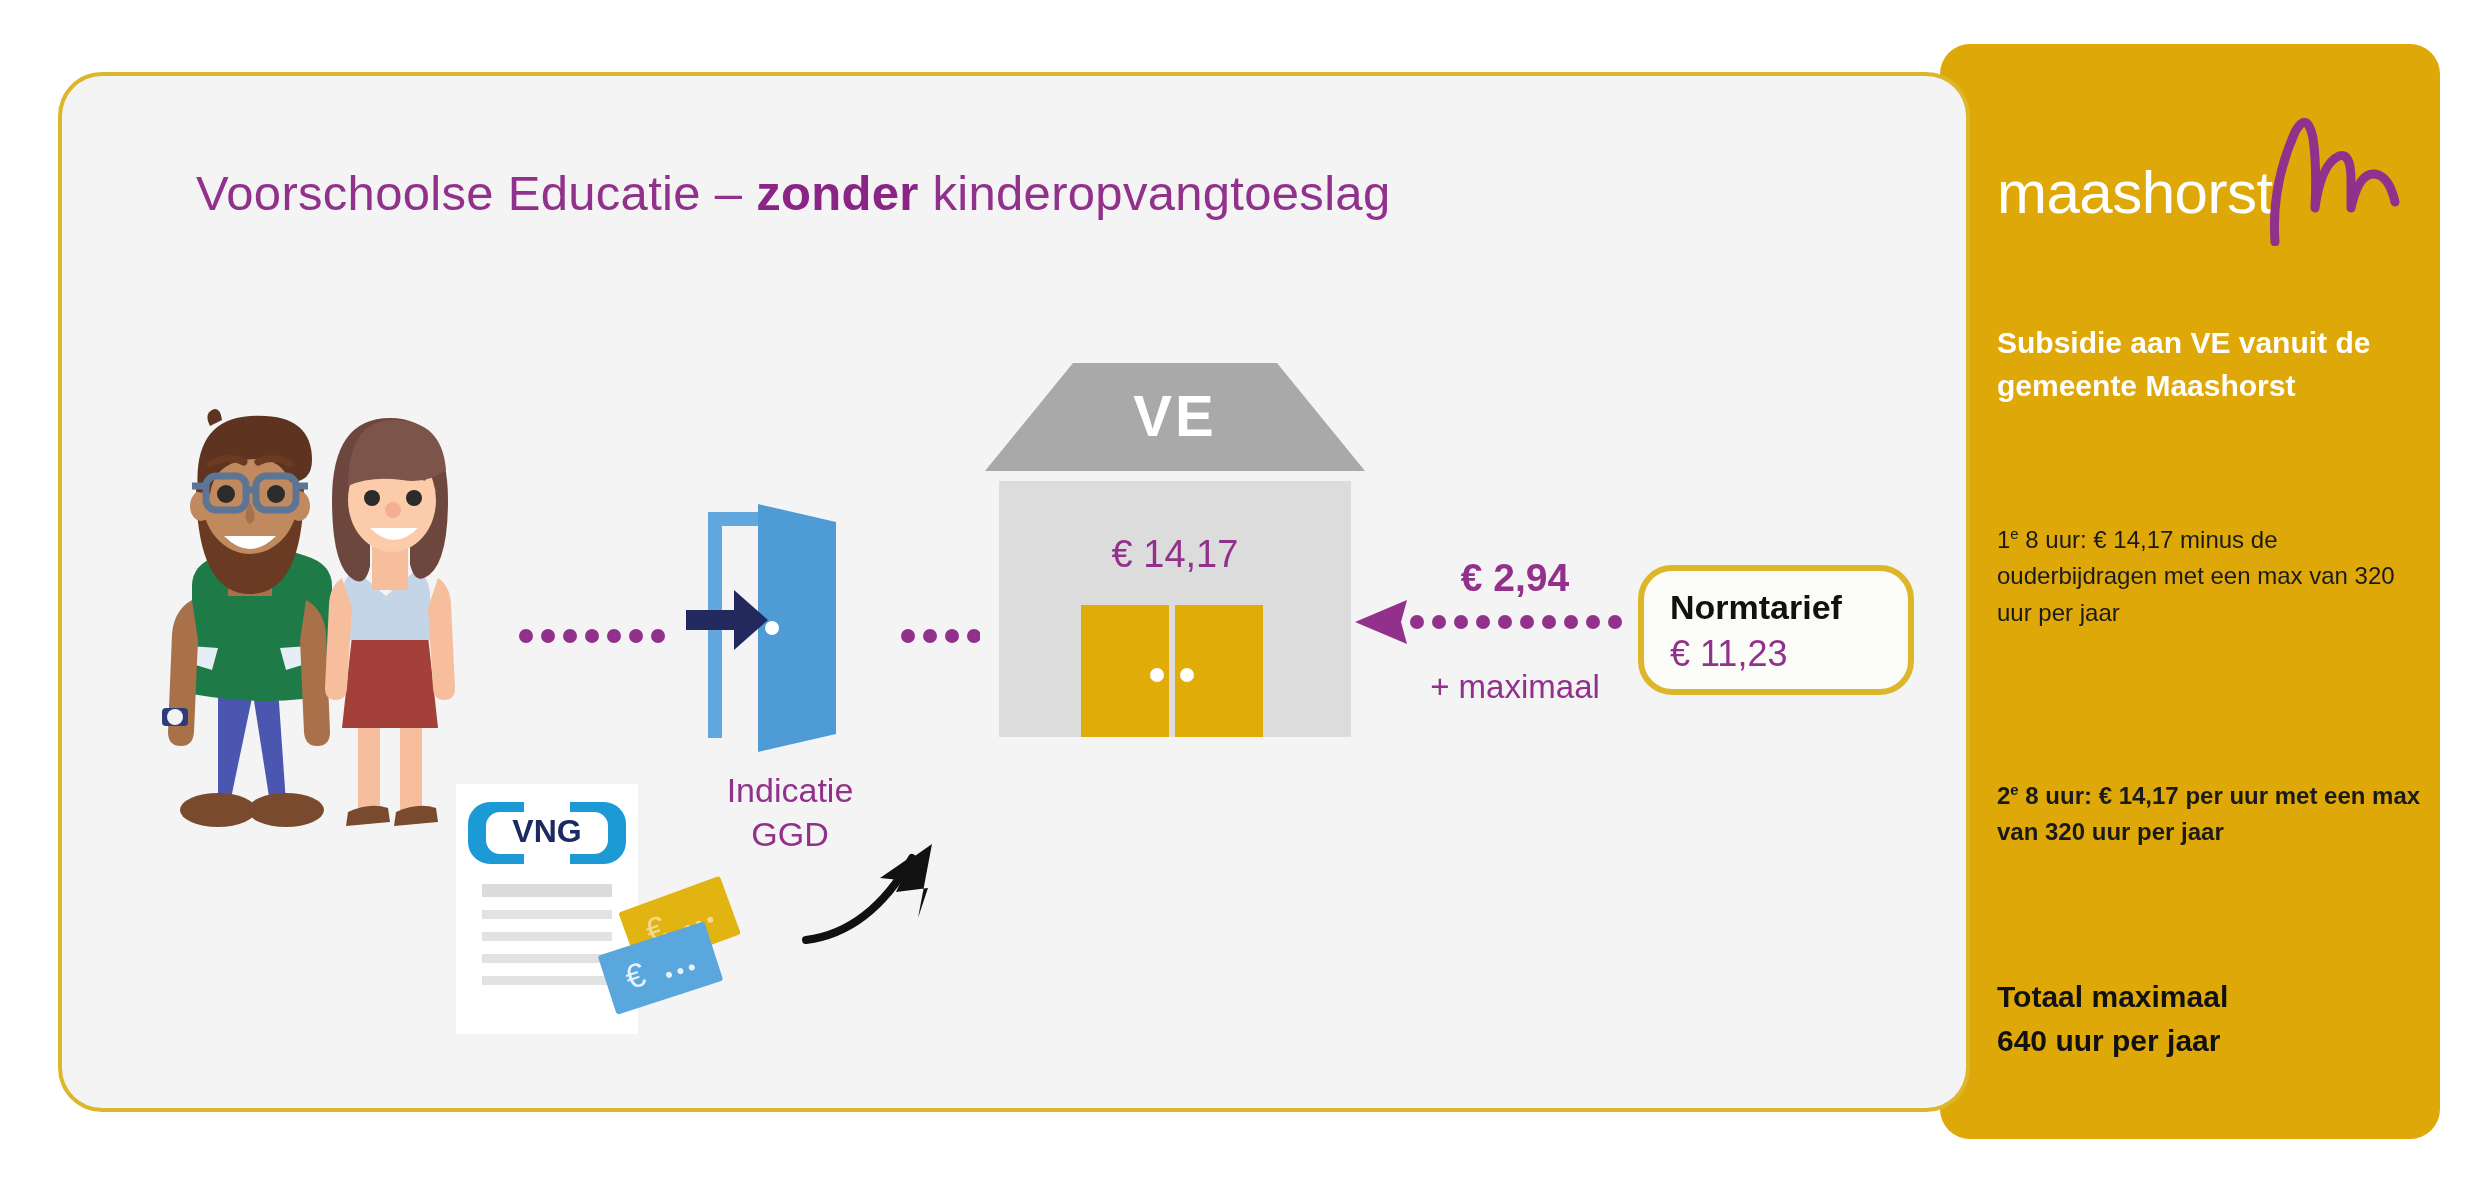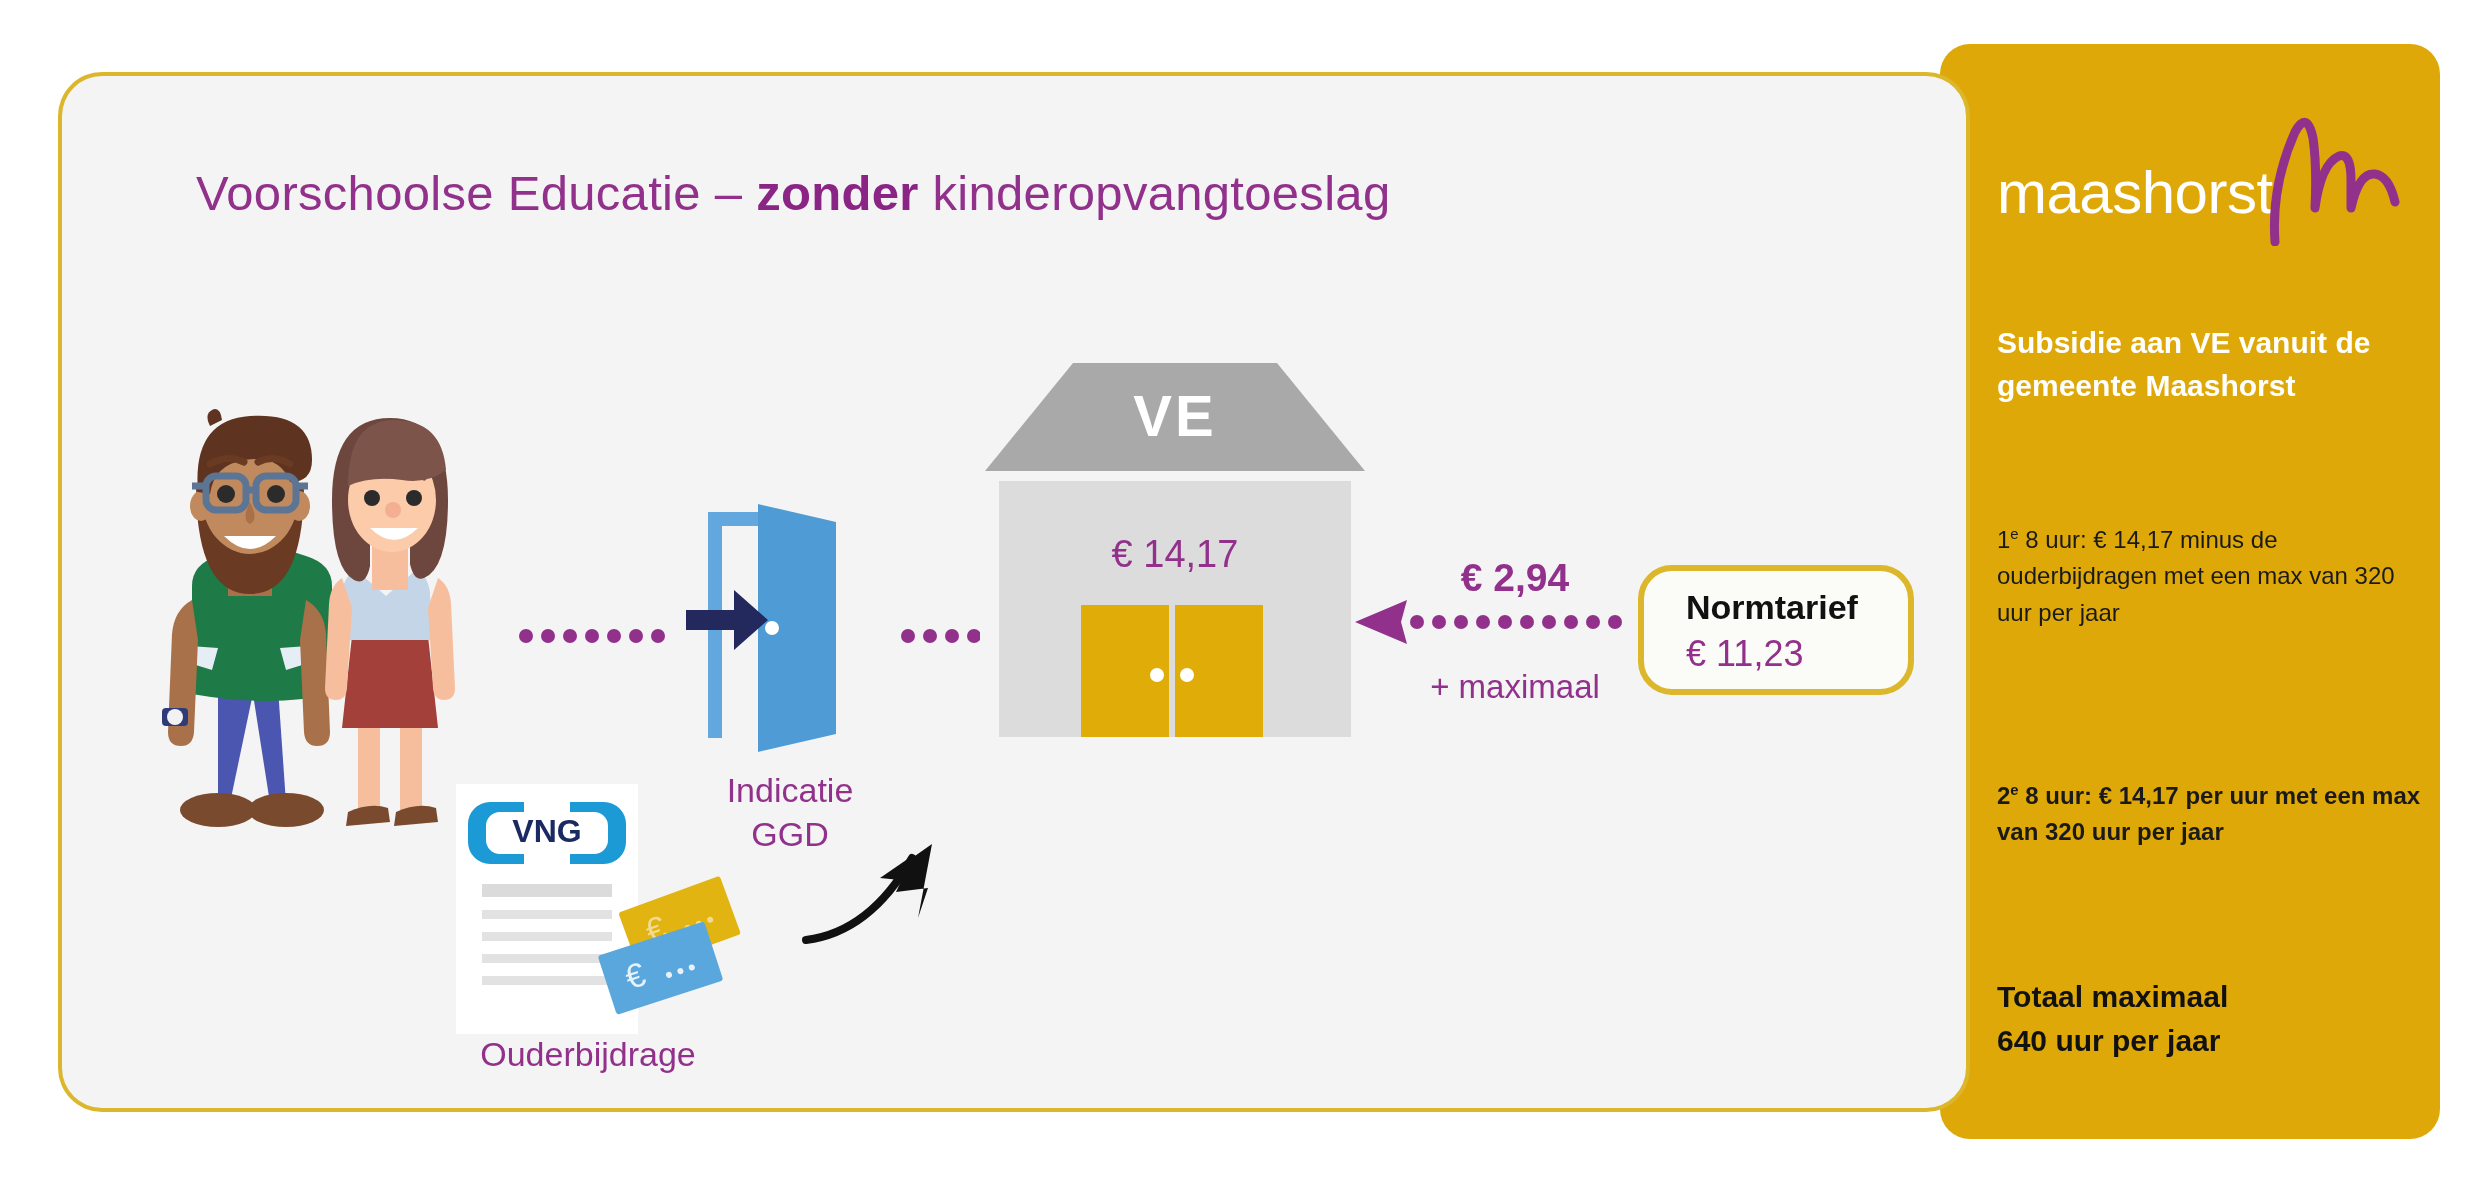--- a/index.html
+++ b/index.html
@@ -103,21 +103,21 @@
   }
   .sub-bot{
     position:absolute; left:1385px; top:668px; width:260px; text-align:center;
     font-size:33px; color:#92318B;
   }
 
   
   .norm-box{
     position:absolute; left:1638px; top:565px; width:276px; height:130px;
     background:#FBFBF8; border:6px solid #DCB62B; border-radius:34px;
-    padding:17px 0 0 42px;
+    padding:17px 0 0 26px;
   }
   .norm-title{ font-size:34px; font-weight:700; color:#111111; }
   .norm-val{ font-size:36px; color:#92318B; margin-top:6px; }
 </style>
 </head>
 <body>
 
 <div id="stage">
 
   <div class="yellow-panel"></div>
@@ -230,21 +230,20 @@
 
       <g transform="rotate(-18 212 186)">
         <rect x="152" y="156" width="112" height="62" rx="3" fill="#5AA7DE"></rect>
         <text x="172" y="198" font-family="'Liberation Sans',sans-serif" font-size="34" fill="#E8F2FA">€</text>
         <circle cx="214" cy="196" r="3" fill="#E8F2FA"></circle>
         <circle cx="226" cy="196" r="3" fill="#E8F2FA"></circle>
         <circle cx="238" cy="196" r="3" fill="#E8F2FA"></circle>
       </g>
     </svg>
   </div>
-  <div class="lbl-ouder">Ouderbijdrage</div>
 
   <div class="dots-a">
     <svg width="160" height="24" viewBox="0 0 160 24">
       <g fill="#92318B">
         <circle cx="8" cy="12" r="7"></circle>
           <circle cx="30" cy="12" r="7"></circle>
         <circle cx="52" cy="12" r="7"></circle>
           <circle cx="74" cy="12" r="7"></circle>
         <circle cx="96" cy="12" r="7"></circle>
           <circle cx="118" cy="12" r="7"></circle>

